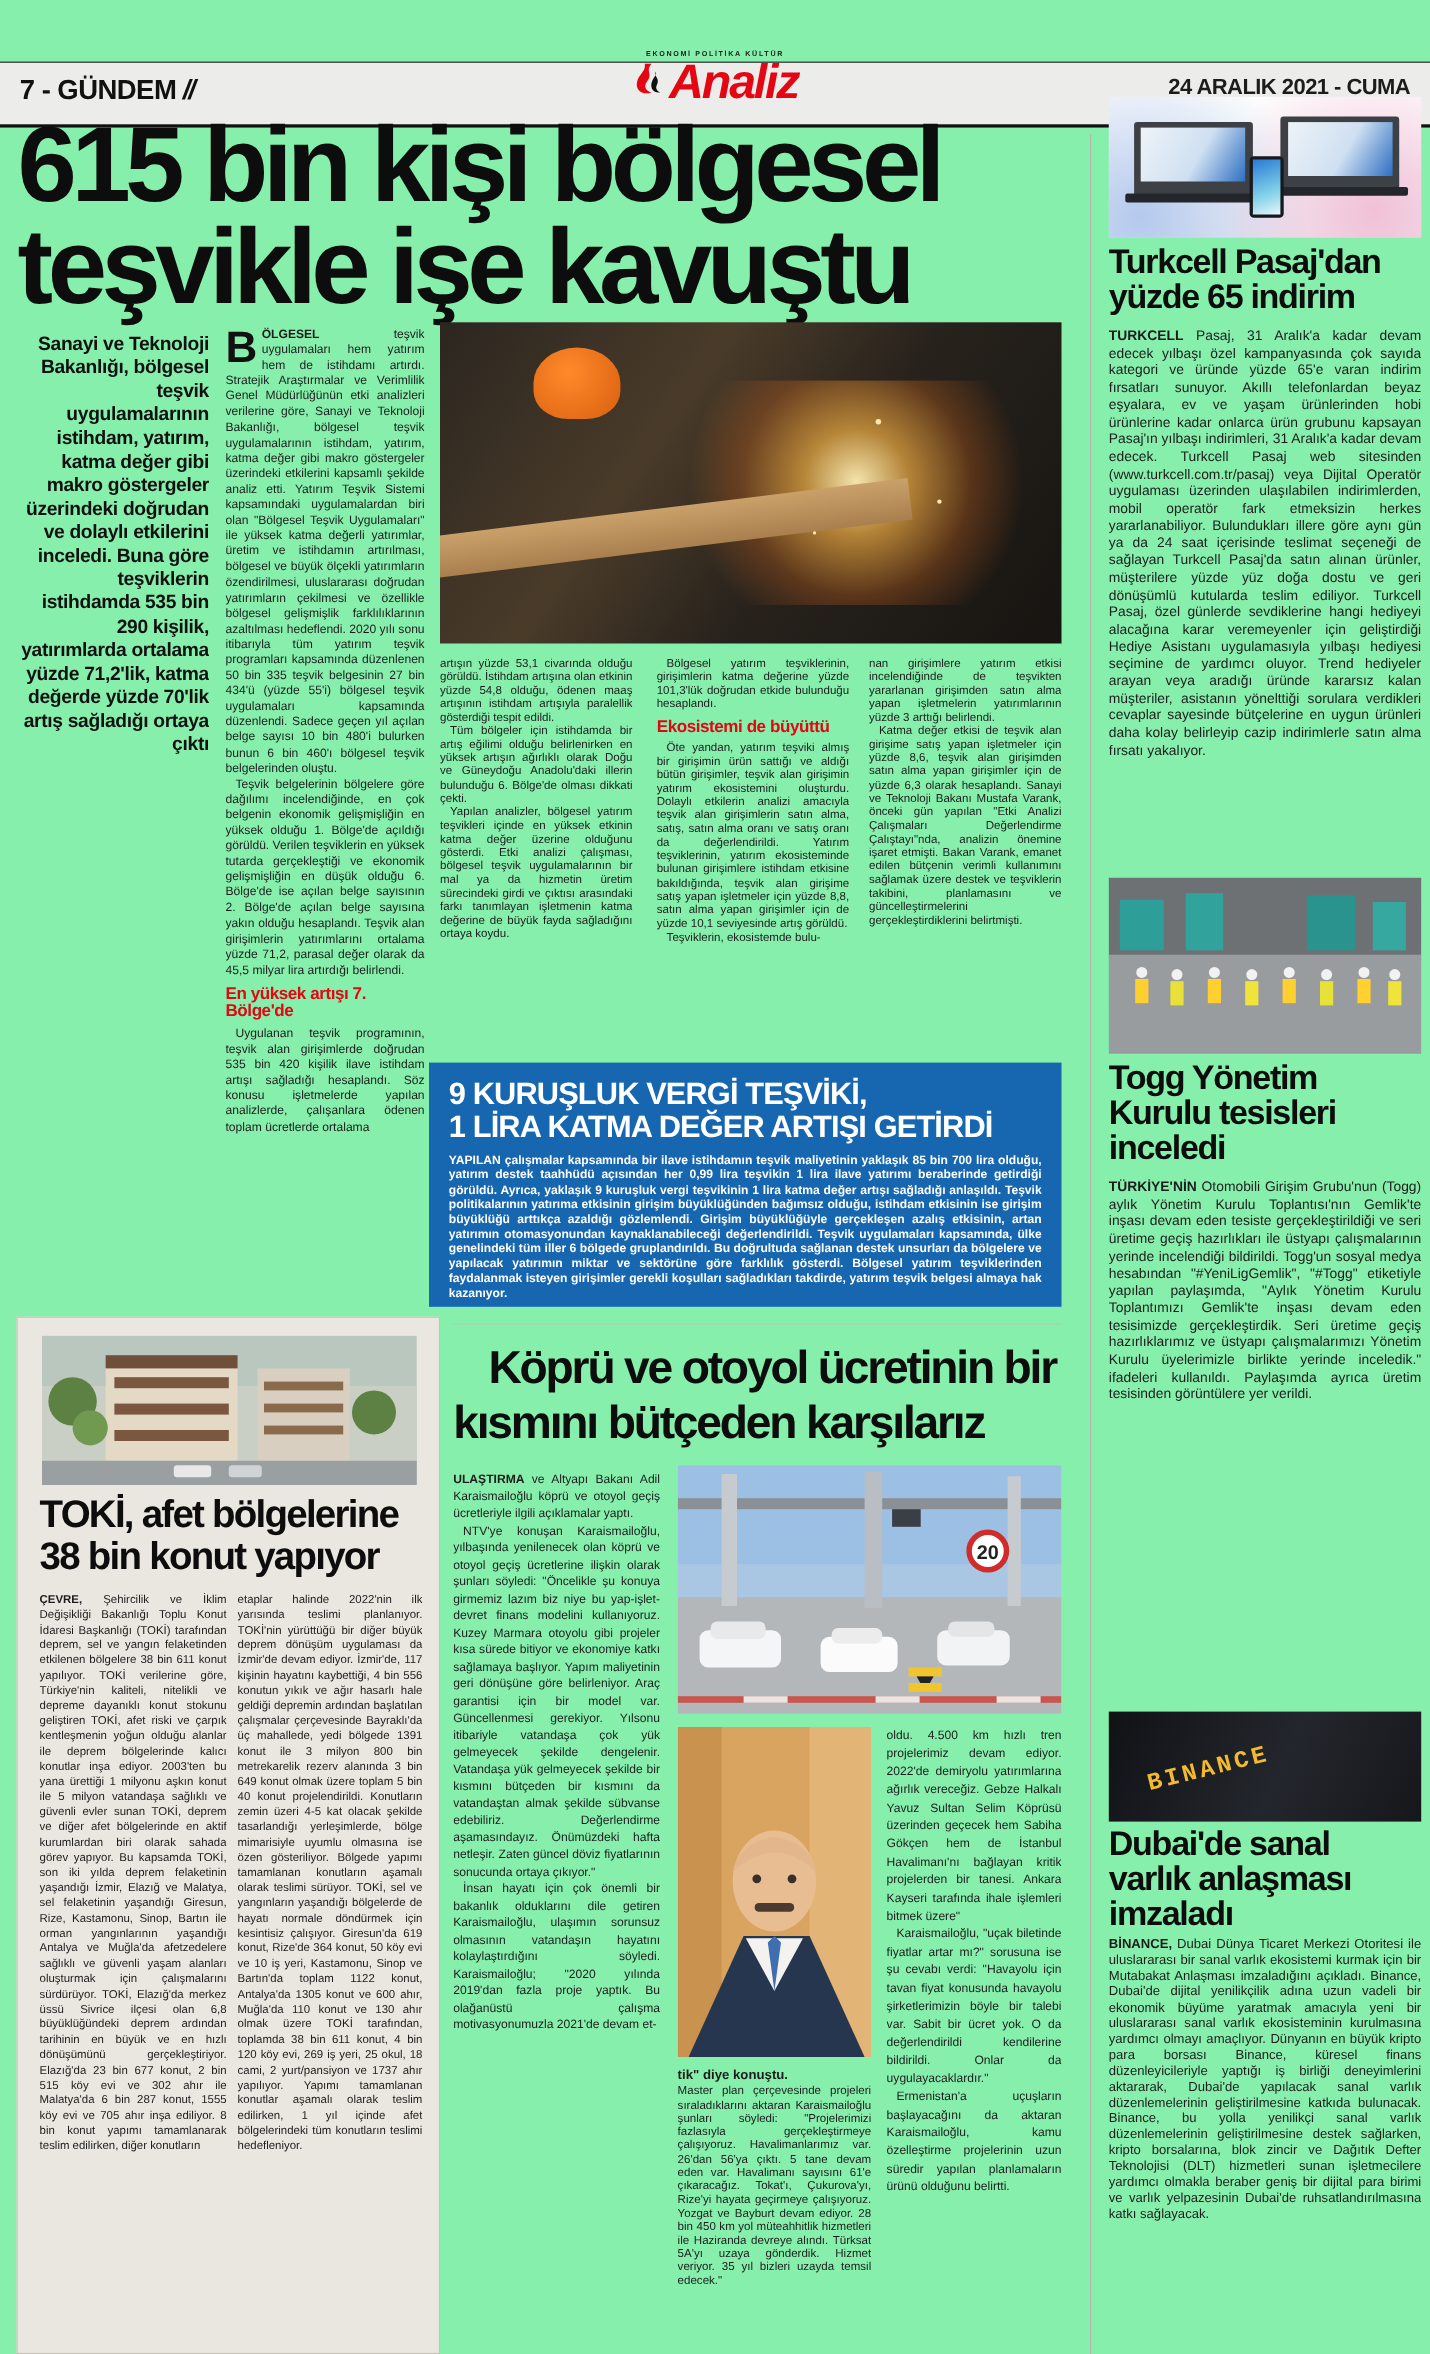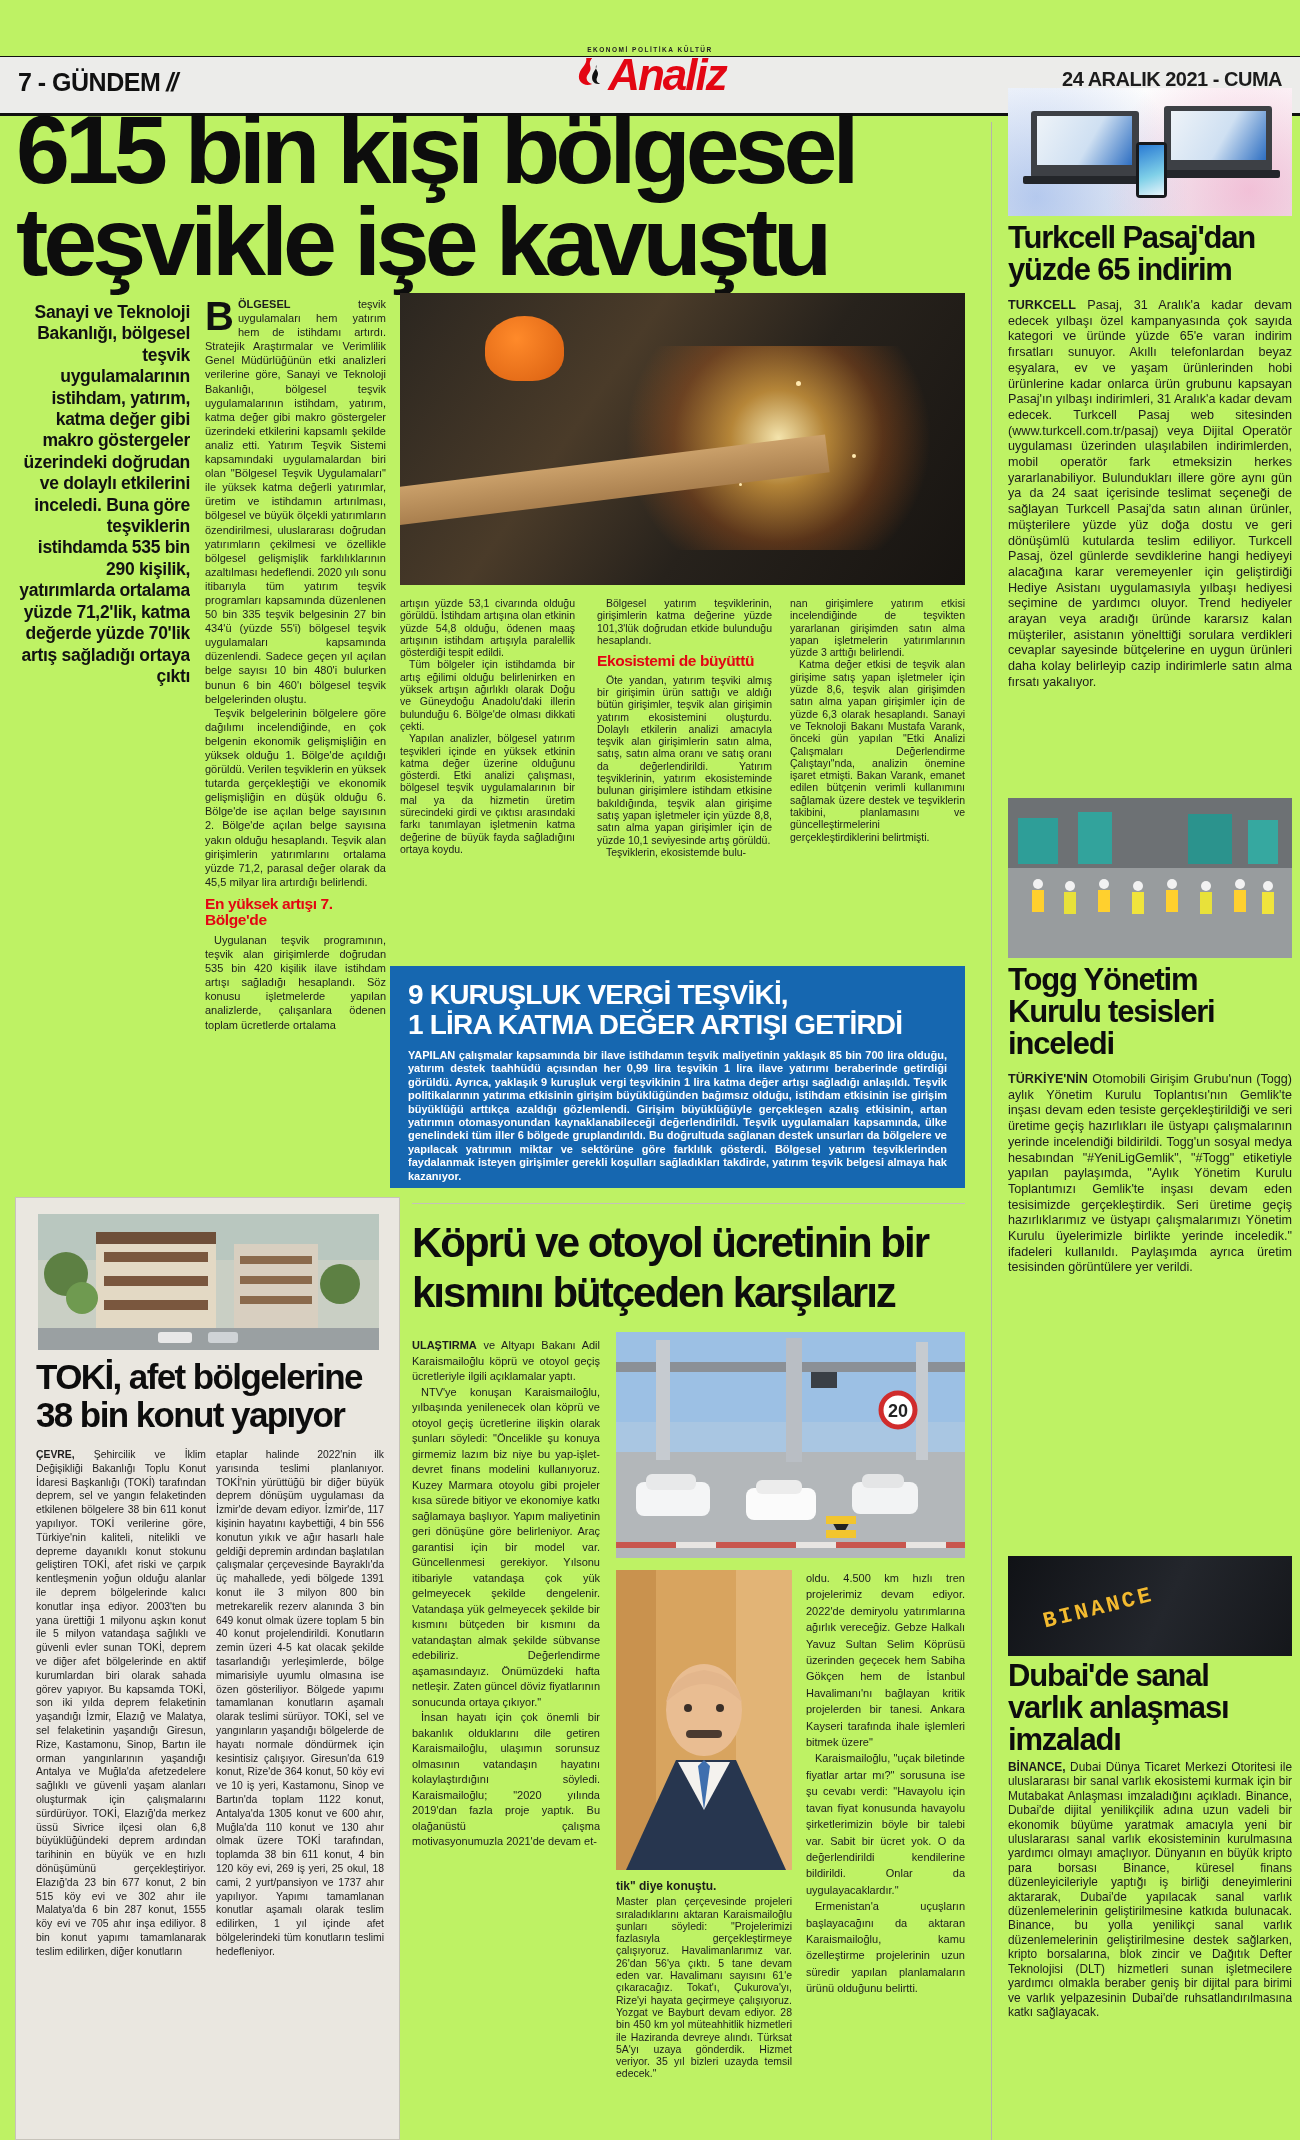--- a/index.html
+++ b/index.html
@@ -1,16 +1,16 @@
 <!DOCTYPE html>
 <html lang="tr"><head>
 <meta charset="utf-8">
 <style>
   html,body{margin:0;padding:0;background:#fff;}
-  .page{position:relative;width:1300px;height:2140px;background:#bef264;overflow:hidden;
+  .page{position:relative;width:1300px;height:2140px;background:#86efac;overflow:hidden;
         font-family:"Liberation Sans",sans-serif;color:#1c1c1c;}
   .abs{position:absolute;}
   
   .hstrip{left:0;top:56px;width:1300px;height:56px;background:#ececea;
           border-top:1px solid #111;border-bottom:3px solid #111;}
   .sec{left:18px;top:68px;font-size:25px;font-weight:bold;color:#111;letter-spacing:-.5px;}
   .sec .sl{font-style:italic;font-weight:bold;letter-spacing:-2px;margin-left:6px;}
   .logo-wrap{left:50%;top:46px;transform:translateX(-50%);text-align:center;}
   .logo-tag{font-size:6.5px;letter-spacing:1.5px;color:#222;font-weight:bold;}
   .logo-row{display:flex;align-items:center;gap:4px;justify-content:center;}
@@ -235,21 +235,21 @@
     <div class="abs toki-h" style="top:160px;">TOKİ, afet bölgelerine</div>
     <div class="abs toki-h" style="top:198px;">38 bin konut yapıyor</div>
     <div class="abs bt toki-col" style="left:20px;">
       <p><span class="lead">ÇEVRE,</span> <span>Şehircilik ve İklim Değişikliği Bakanlığı Toplu Konut İdaresi Başkanlığı (TOKİ) tarafından deprem, sel ve yangın felaketinden etkilenen bölgelere 38 bin 611 konut yapılıyor. TOKİ verilerine göre, Türkiye'nin kaliteli, nitelikli ve depreme dayanıklı konut stokunu geliştiren TOKİ, afet riski ve çarpık kentleşmenin yoğun olduğu alanlar ile deprem bölgelerinde kalıcı konutlar inşa ediyor. 2003'ten bu yana ürettiği 1 milyonu aşkın konut ile 5 milyon vatandaşa sağlıklı ve güvenli evler sunan TOKİ, deprem ve diğer afet bölgelerinde en aktif kurumlardan biri olarak sahada görev yapıyor. Bu kapsamda TOKİ, son iki yılda deprem felaketinin yaşandığı İzmir, Elazığ ve Malatya, sel felaketinin yaşandığı Giresun, Rize, Kastamonu, Sinop, Bartın ile orman yangınlarının yaşandığı Antalya ve Muğla'da afetzedelere sağlıklı ve güvenli yaşam alanları oluşturmak için çalışmalarını sürdürüyor. TOKİ, Elazığ'da merkez üssü Sivrice ilçesi olan 6,8 büyüklüğündeki deprem ardından tarihinin en büyük ve en hızlı dönüşümünü gerçekleştiriyor. Elazığ'da 23 bin 677 konut, 2 bin 515 köy evi ve 302 ahır ile Malatya'da 6 bin 287 konut, 1555 köy evi ve 705 ahır inşa ediliyor. 8 bin konut yapımı tamamlanarak teslim edilirken, diğer konutların</span></p>
     </div>
     <div class="abs bt toki-col" style="left:200px;width:168px;">
       <p>etaplar halinde 2022'nin ilk yarısında teslimi planlanıyor. TOKİ'nin yürüttüğü bir diğer büyük deprem dönüşüm uygulaması da İzmir'de devam ediyor. İzmir'de, 117 kişinin hayatını kaybettiği, 4 bin 556 konutun yıkık ve ağır hasarlı hale geldiği depremin ardından başlatılan çalışmalar çerçevesinde Bayraklı'da üç mahallede, yedi bölgede 1391 konut ile 3 milyon 800 bin metrekarelik rezerv alanında 3 bin 649 konut olmak üzere toplam 5 bin 40 konut projelendirildi. Konutların zemin üzeri 4-5 kat olacak şekilde tasarlandığı yerleşimlerde, bölge mimarisiyle uyumlu olmasına ise özen gösteriliyor. Bölgede yapımı tamamlanan konutların aşamalı olarak teslimi sürüyor. TOKİ, sel ve yangınların yaşandığı bölgelerde de hayatı normale döndürmek için kesintisiz çalışıyor. Giresun'da 619 konut, Rize'de 364 konut, 50 köy evi ve 10 iş yeri, Kastamonu, Sinop ve Bartın'da toplam 1122 konut, Antalya'da 1305 konut ve 600 ahır, Muğla'da 110 konut ve 130 ahır olmak üzere TOKİ tarafından, toplamda 38 bin 611 konut, 4 bin 120 köy evi, 269 iş yeri, 25 okul, 18 cami, 2 yurt/pansiyon ve 1737 ahır yapılıyor. Yapımı tamamlanan konutlar aşamalı olarak teslim edilirken, 1 yıl içinde afet bölgelerindeki tüm konutların teslimi hedefleniyor.</p>
     </div>
   </div>
 
-  <div class="abs kopru-h" style="top:1218px;">Köprü ve otoyol ücretinin bir</div>
+  <div class="abs kopru-h" style="top:1218px;margin-left:32px;">Köprü ve otoyol ücretinin bir</div>
   <div class="abs kopru-h" style="top:1268px;">kısmını bütçeden karşılarız</div>
 
   <div class="abs bt kcol1">
     <p><span class="lead">ULAŞTIRMA</span> <span>ve Altyapı Bakanı Adil Karaismailoğlu köprü ve otoyol geçiş ücretleriyle ilgili açıklamalar yaptı.</span></p>
     <p class="ind">NTV'ye konuşan Karaismailoğlu, yılbaşında yenilenecek olan köprü ve otoyol geçiş ücretlerine ilişkin olarak şunları söyledi: "Öncelikle şu konuya girmemiz lazım biz niye bu yap-işlet-devret finans modelini kullanıyoruz. Kuzey Marmara otoyolu gibi projeler kısa sürede bitiyor ve ekonomiye katkı sağlamaya başlıyor. Yapım maliyetinin geri dönüşüne göre belirleniyor. Araç garantisi için bir model var. Güncellenmesi gerekiyor. Yılsonu itibariyle vatandaşa çok yük gelmeyecek şekilde dengelenir. Vatandaşa yük gelmeyecek şekilde bir kısmını bütçeden bir kısmını da vatandaştan almak şekilde sübvanse edebiliriz. Değerlendirme aşamasındayız. Önümüzdeki hafta netleşir. Zaten güncel döviz fiyatlarının sonucunda ortaya çıkıyor."</p>
     <p class="ind">İnsan hayatı için çok önemli bir bakanlık olduklarını dile getiren Karaismailoğlu, ulaşımın sorunsuz olmasının vatandaşın hayatını kolaylaştırdığını söyledi. Karaismailoğlu; "2020 yılında 2019'dan fazla proje yaptık. Bu olağanüstü çalışma motivasyonumuzla 2021'de devam et-</p>
   </div>
 
   <div class="abs photo toll-photo">
     <svg width="349" height="226" viewBox="0 0 349 226">

